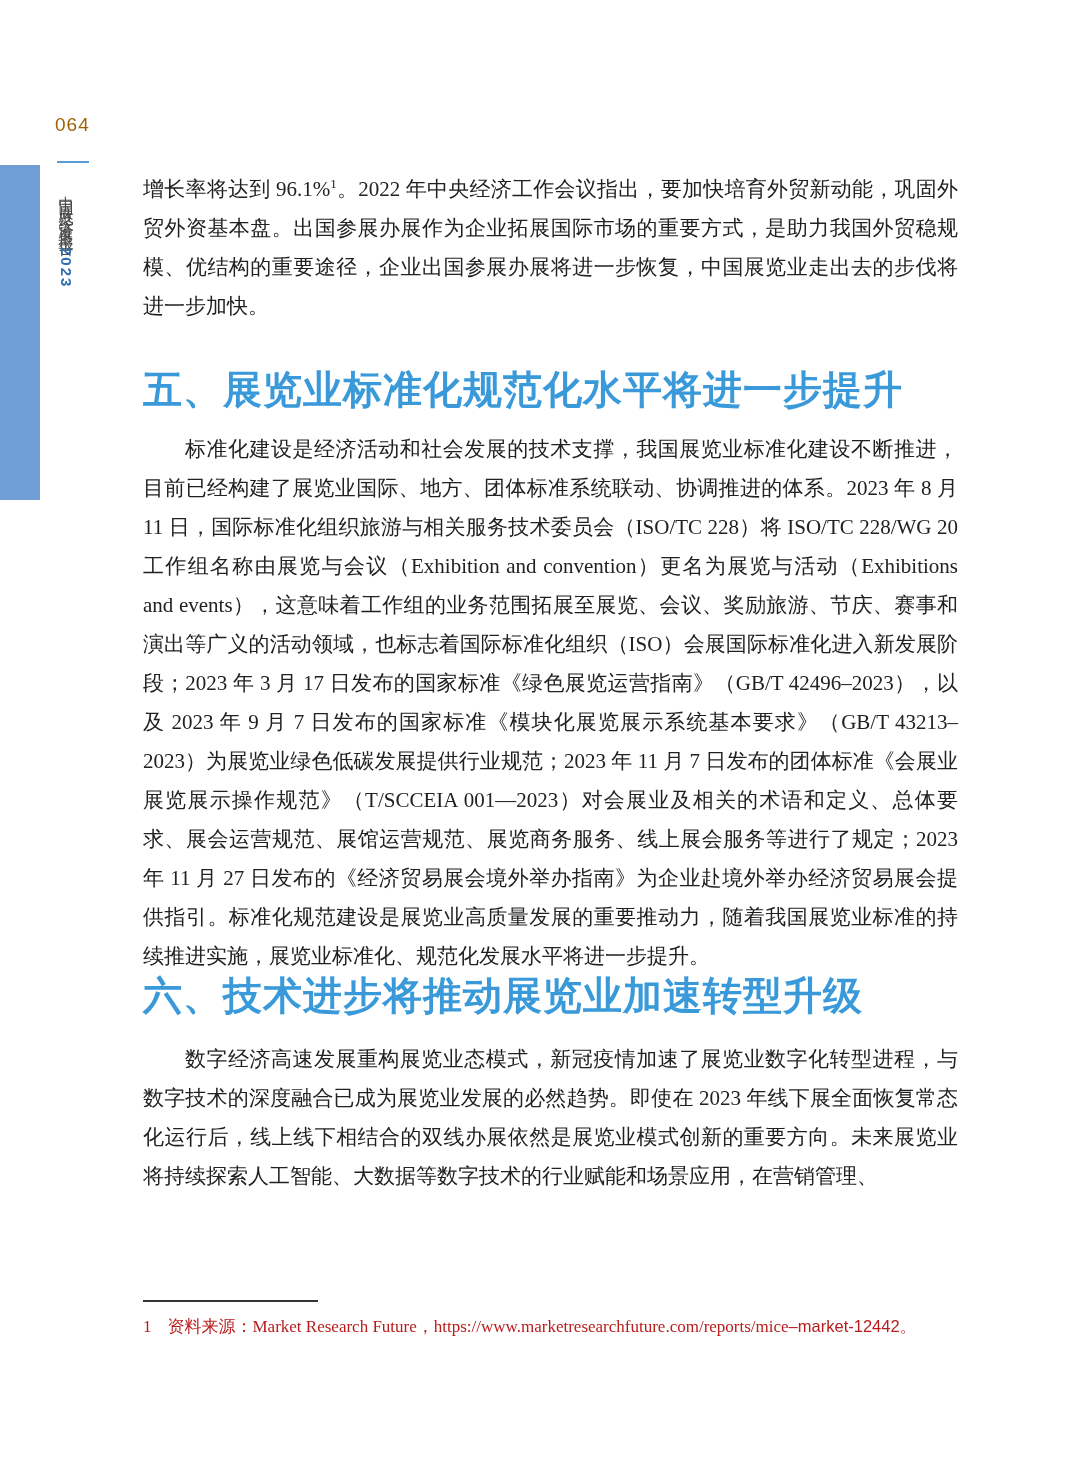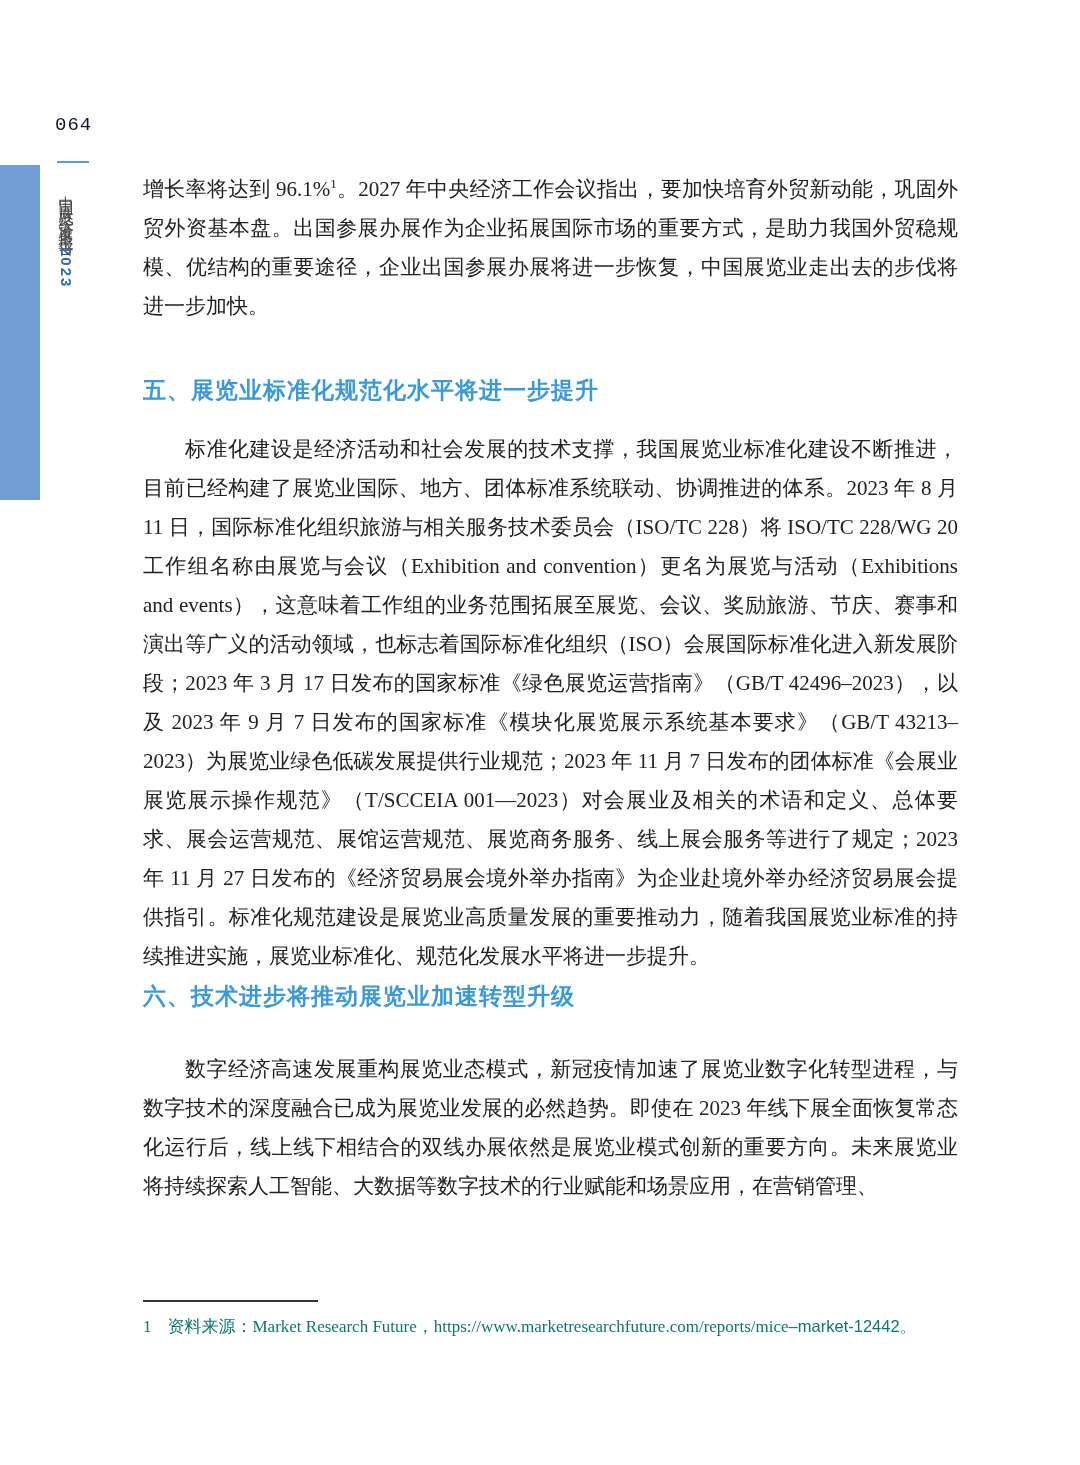--- a/index.html
+++ b/index.html
@@ -18,24 +18,24 @@
     height: 1465px;
     background: #ffffff;
     overflow: hidden;
     font-family: "Liberation Serif", "DejaVu Serif", serif;
   }
 
   
   .page-number {
     position: absolute;
     left: 55px; top: 114px;
-    font-family: Liberation Mono, monospace;
+    font-family: Liberation Sans, sans-serif;
     font-size: 19px;
     letter-spacing: 1px;
-    color: #0f172a;
+    color: #a16207;
   }
   .page-number-rule {
     position: absolute;
     left: 57px; top: 161px;
     width: 32px; height: 0;
     border-top: 2px solid var(--rule-blue);
   }
   .side-accent-bar {
     position: absolute;
     left: 0; top: 165px;
@@ -75,36 +75,36 @@
   }
   .body-para.no-indent { text-indent: 0; }
   .body-para sup {
     font-size: 0.62em;
     vertical-align: super;
     line-height: 0;
   }
   h2.section-heading {
     font-family: "Liberation Sans", "DejaVu Sans", sans-serif;
     font-weight: 700;
-    font-size: 23px;
+    font-size: 39px;
     line-height: 40px;
     color: var(--heading-blue);
     letter-spacing: 1px;
   }
   #heading-5 { margin-top: 44px; }
   #para-5    { margin-top: 20px; }
   #heading-6 { }
-  #para-6    { margin-top: 34px; }
+  #para-6    { margin-top: 24px; }
 
   
   .footnote {
     position: absolute;
     left: 143px; top: 1300px;
     width: 815px;
-    color: #0f766e;
+    color: #b91c1c;
   }
   .footnote-rule {
     width: 175px; height: 0;
     border-top: 2px solid #333333;
   }
   .footnote-line {
     margin-top: 12px;
     font-size: 17px;
     line-height: 24px;
   }
@@ -123,21 +123,21 @@
   <div class="page-number-rule"></div>
   <div class="side-accent-bar"></div>
 
   <div class="side-title">
     <span>中国展览经济发展报告</span>
     <span class="year">2023</span>
   </div>
 
   <main class="content">
 
-    <p class="body-para no-indent"><span>增长率将达到 96.1%</span><sup>1</sup><span>。2027 年中央经济工作会议指出，要加快培育外贸新动能，巩固外贸外资基本盘。出国参展办展作为企业拓展国际市场的重要方式，是助力我国外贸稳规模、优结构的重要途径，企业出国参展办展将进一步恢复，中国展览业走出去的步伐将进一步加快。</span></p>
+    <p class="body-para no-indent"><span>增长率将达到 96.1%</span><sup>1</sup><span>。2022 年中央经济工作会议指出，要加快培育外贸新动能，巩固外贸外资基本盘。出国参展办展作为企业拓展国际市场的重要方式，是助力我国外贸稳规模、优结构的重要途径，企业出国参展办展将进一步恢复，中国展览业走出去的步伐将进一步加快。</span></p>
 
     <h2 class="section-heading" id="heading-5">五、展览业标准化规范化水平将进一步提升</h2>
 
     <p class="body-para" id="para-5">标准化建设是经济活动和社会发展的技术支撑，我国展览业标准化建设不断推进，目前已经构建了展览业国际、地方、团体标准系统联动、协调推进的体系。2023 年 8 月 11 日，国际标准化组织旅游与相关服务技术委员会（ISO/TC 228）将 ISO/TC 228/WG 20 工作组名称由展览与会议（Exhibition and convention）更名为展览与活动（Exhibitions and events），这意味着工作组的业务范围拓展至展览、会议、奖励旅游、节庆、赛事和演出等广义的活动领域，也标志着国际标准化组织（ISO）会展国际标准化进入新发展阶段；2023 年 3 月 17 日发布的国家标准《绿色展览运营指南》（GB/T 42496–2023），以及 2023 年 9 月 7 日发布的国家标准《模块化展览展示系统基本要求》（GB/T 43213–2023）为展览业绿色低碳发展提供行业规范；2023 年 11 月 7 日发布的团体标准《会展业展览展示操作规范》（T/SCCEIA 001—2023）对会展业及相关的术语和定义、总体要求、展会运营规范、展馆运营规范、展览商务服务、线上展会服务等进行了规定；2023 年 11 月 27 日发布的《经济贸易展会境外举办指南》为企业赴境外举办经济贸易展会提供指引。标准化规范建设是展览业高质量发展的重要推动力，随着我国展览业标准的持续推进实施，展览业标准化、规范化发展水平将进一步提升。</p>
 
     <h2 class="section-heading" id="heading-6">六、技术进步将推动展览业加速转型升级</h2>
 
     <p class="body-para" id="para-6">数字经济高速发展重构展览业态模式，新冠疫情加速了展览业数字化转型进程，与数字技术的深度融合已成为展览业发展的必然趋势。即使在 2023 年线下展全面恢复常态化运行后，线上线下相结合的双线办展依然是展览业模式创新的重要方向。未来展览业将持续探索人工智能、大数据等数字技术的行业赋能和场景应用，在营销管理、</p>
 
   </main>

